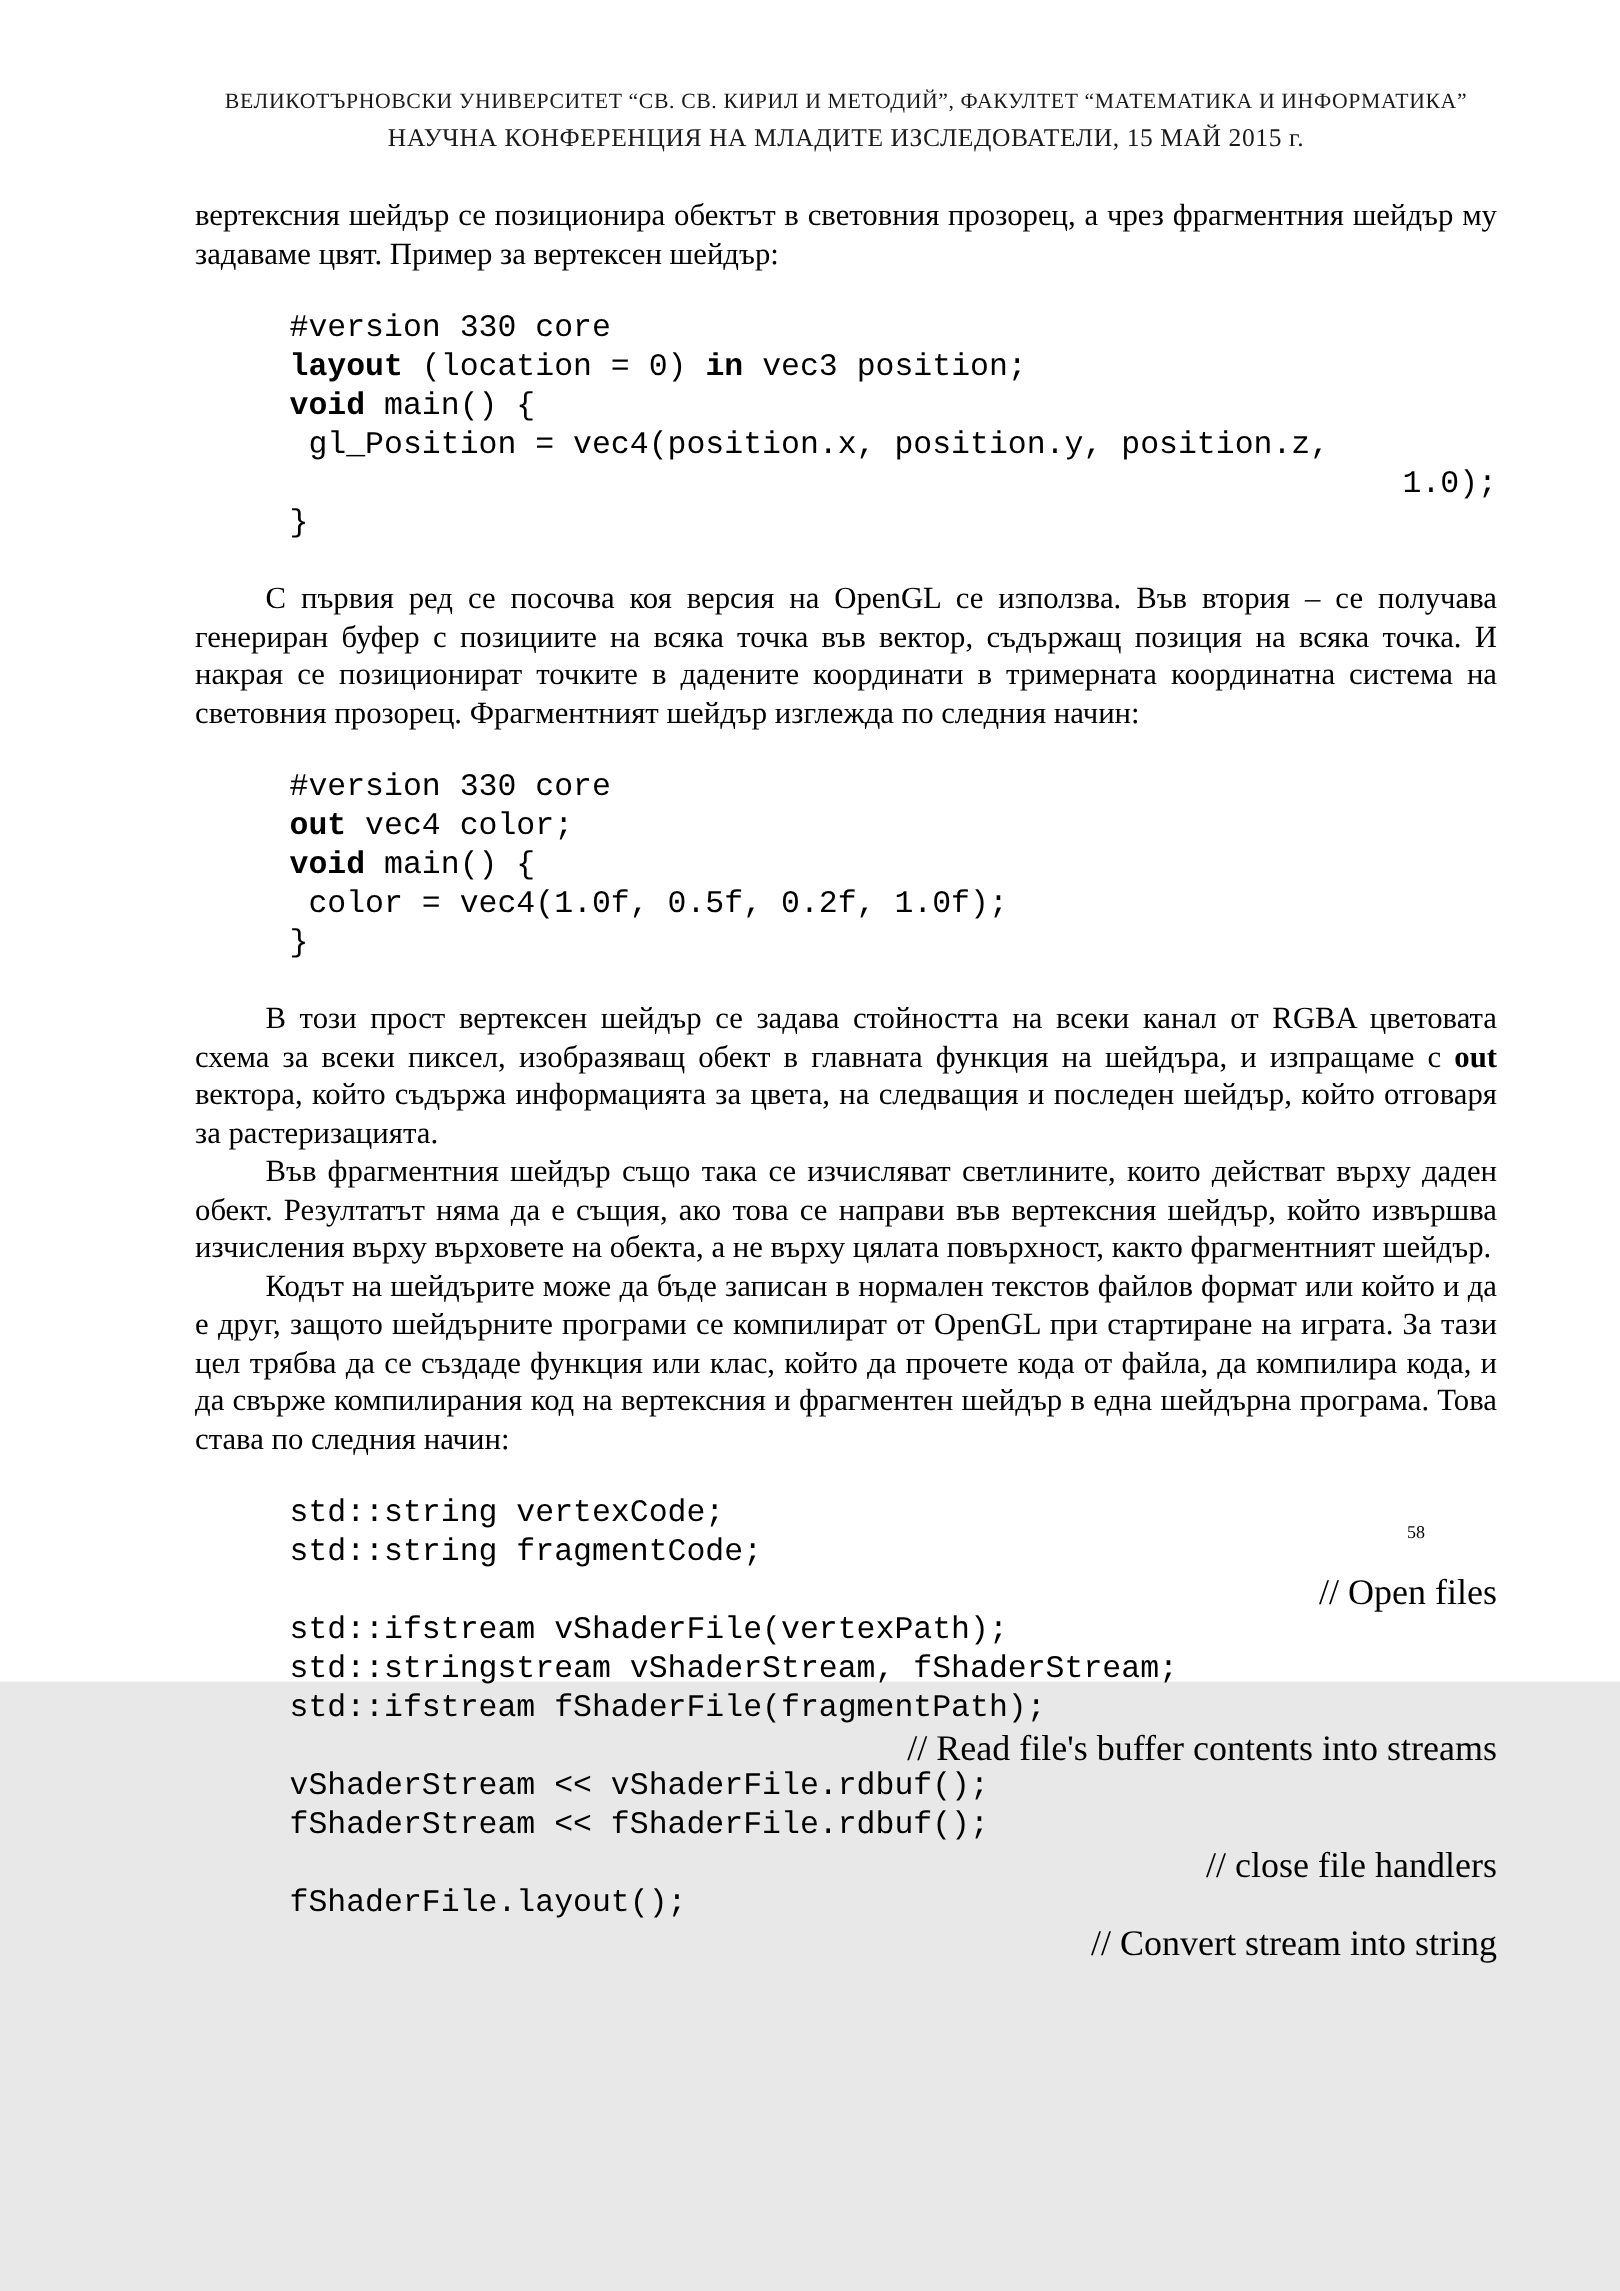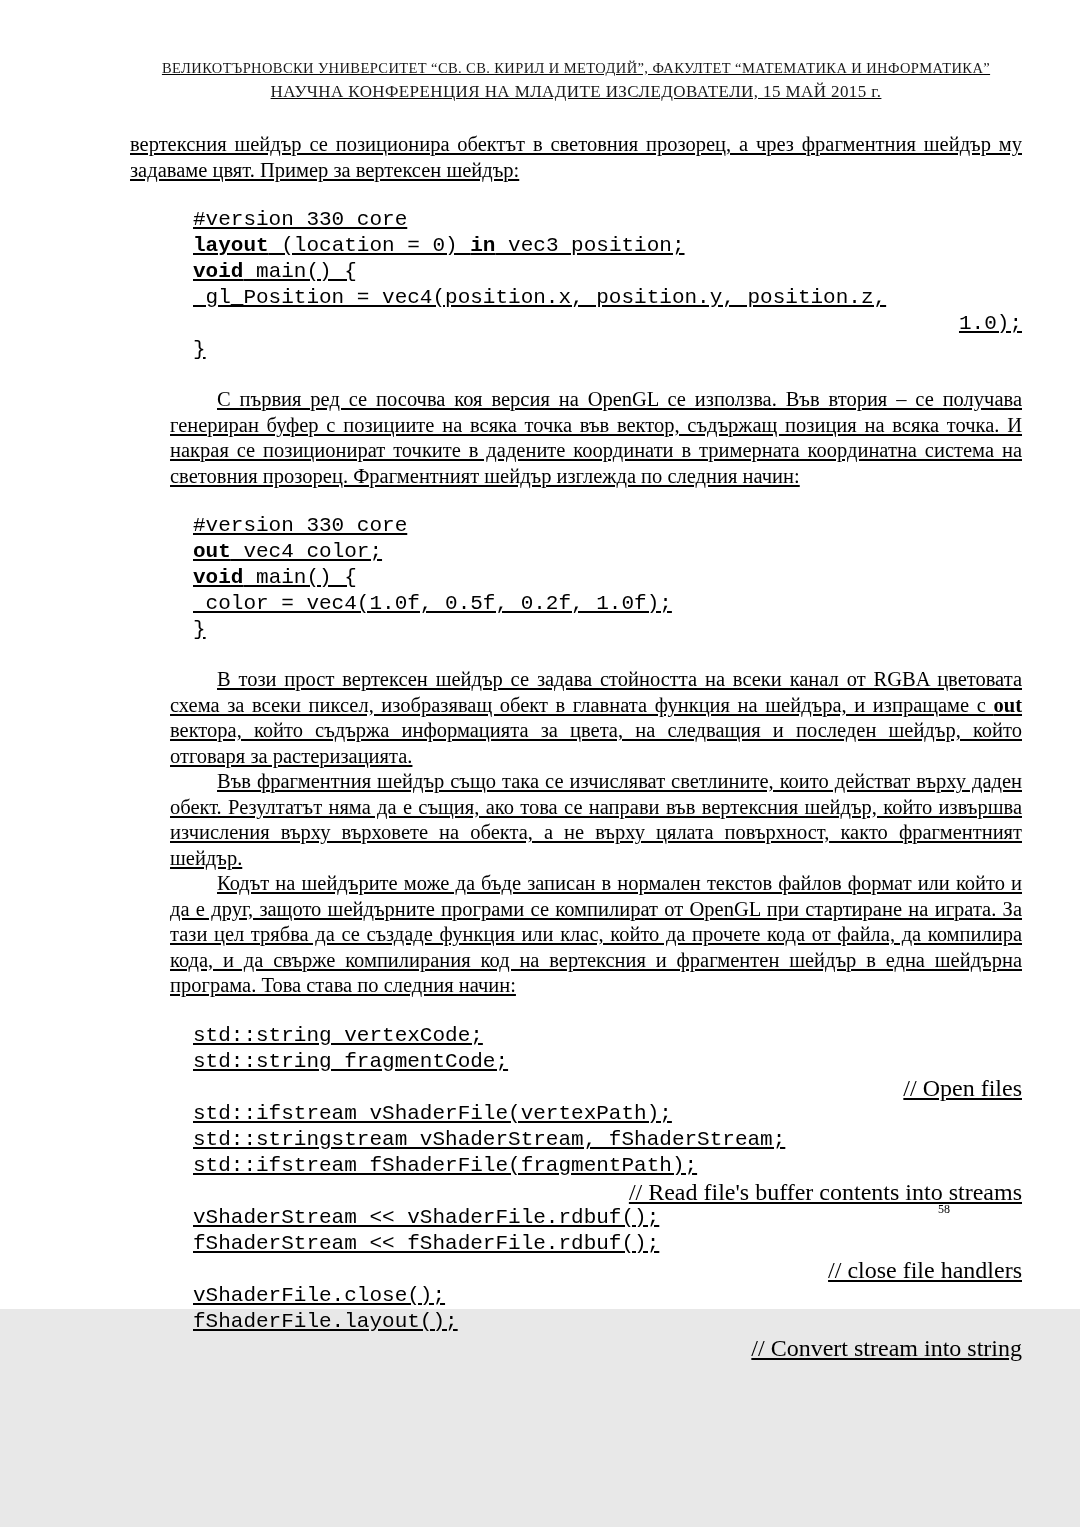--- a/index.html
+++ b/index.html
@@ -5,41 +5,40 @@
   * { box-sizing: border-box; }
   html, body { margin: 0; padding: 0; }
   body {
     width: 1080px; height: 1527px;
     background: #e8e8e8;
     font-family: "Liberation Serif", serif;
     color: #000;
   }
   .page {
     position: relative;
-    width: 1080px; height: 1309px;
+    width: 1080px; height: 1121px;
     background: #ffffff;
-    padding: 56px 58px 0 130px;
-    text-decoration: underline;
+    padding: 56px 82px 0 130px;
   }
   .header { text-align: center; color: #1a1a1a; }
   .header-line {
     font-size: 14.5px;
     line-height: 24px;
     letter-spacing: 0.4px;
     white-space: nowrap;
   }
   .header-line.line2 { font-size: 17px; }
   .body-text {
     margin-top: 28px;
     font-size: 20.5px;
     line-height: 25.5px;
     text-align: justify;
   }
   p.para { margin: 0; }
-  p.para.indent { text-indent: 47px; margin-left: 40px; }
+  p.para.indent { text-indent: 47px; }
   .b { font-weight: bold; }
   .codeblock {
     margin: 24px 0;
     font-family: "Liberation Mono", "DejaVu Sans Mono", monospace;
     font-size: 21px;
     line-height: 26px;
     text-align: left;
   }
   .code-line { padding-left: 63px; white-space: pre; }
   .code-line.flush { padding-left: 0; text-align: right; }
@@ -89,19 +88,18 @@
         <div class="code-line"><span>std::string vertexCode;</span></div>
         <div class="code-line"><span>std::string fragmentCode;</span></div>
         <div class="code-line serif flush"><span>// Open files</span></div>
         <div class="code-line"><span>std::ifstream vShaderFile(vertexPath);</span></div>
         <div class="code-line"><span>std::stringstream vShaderStream, fShaderStream;</span></div>
         <div class="code-line"><span>std::ifstream fShaderFile(fragmentPath);</span></div>
         <div class="code-line serif flush"><span>// Read file's buffer contents into streams</span></div>
         <div class="code-line"><span>vShaderStream &lt;&lt; vShaderFile.rdbuf();</span></div>
         <div class="code-line"><span>fShaderStream &lt;&lt; fShaderFile.rdbuf();</span></div>
         <div class="code-line serif flush"><span>// close file handlers</span></div>
-        <div class="code-line"><span>vShaderFile.close();</span></div>
         <div class="code-line"><span>fShaderFile.layout();</span></div>
         <div class="code-line serif flush"><span>// Convert stream into string</span></div>
       </div>
     </main>
   <div class="page-number">58</div>
 </div>
 
 </body></html>

